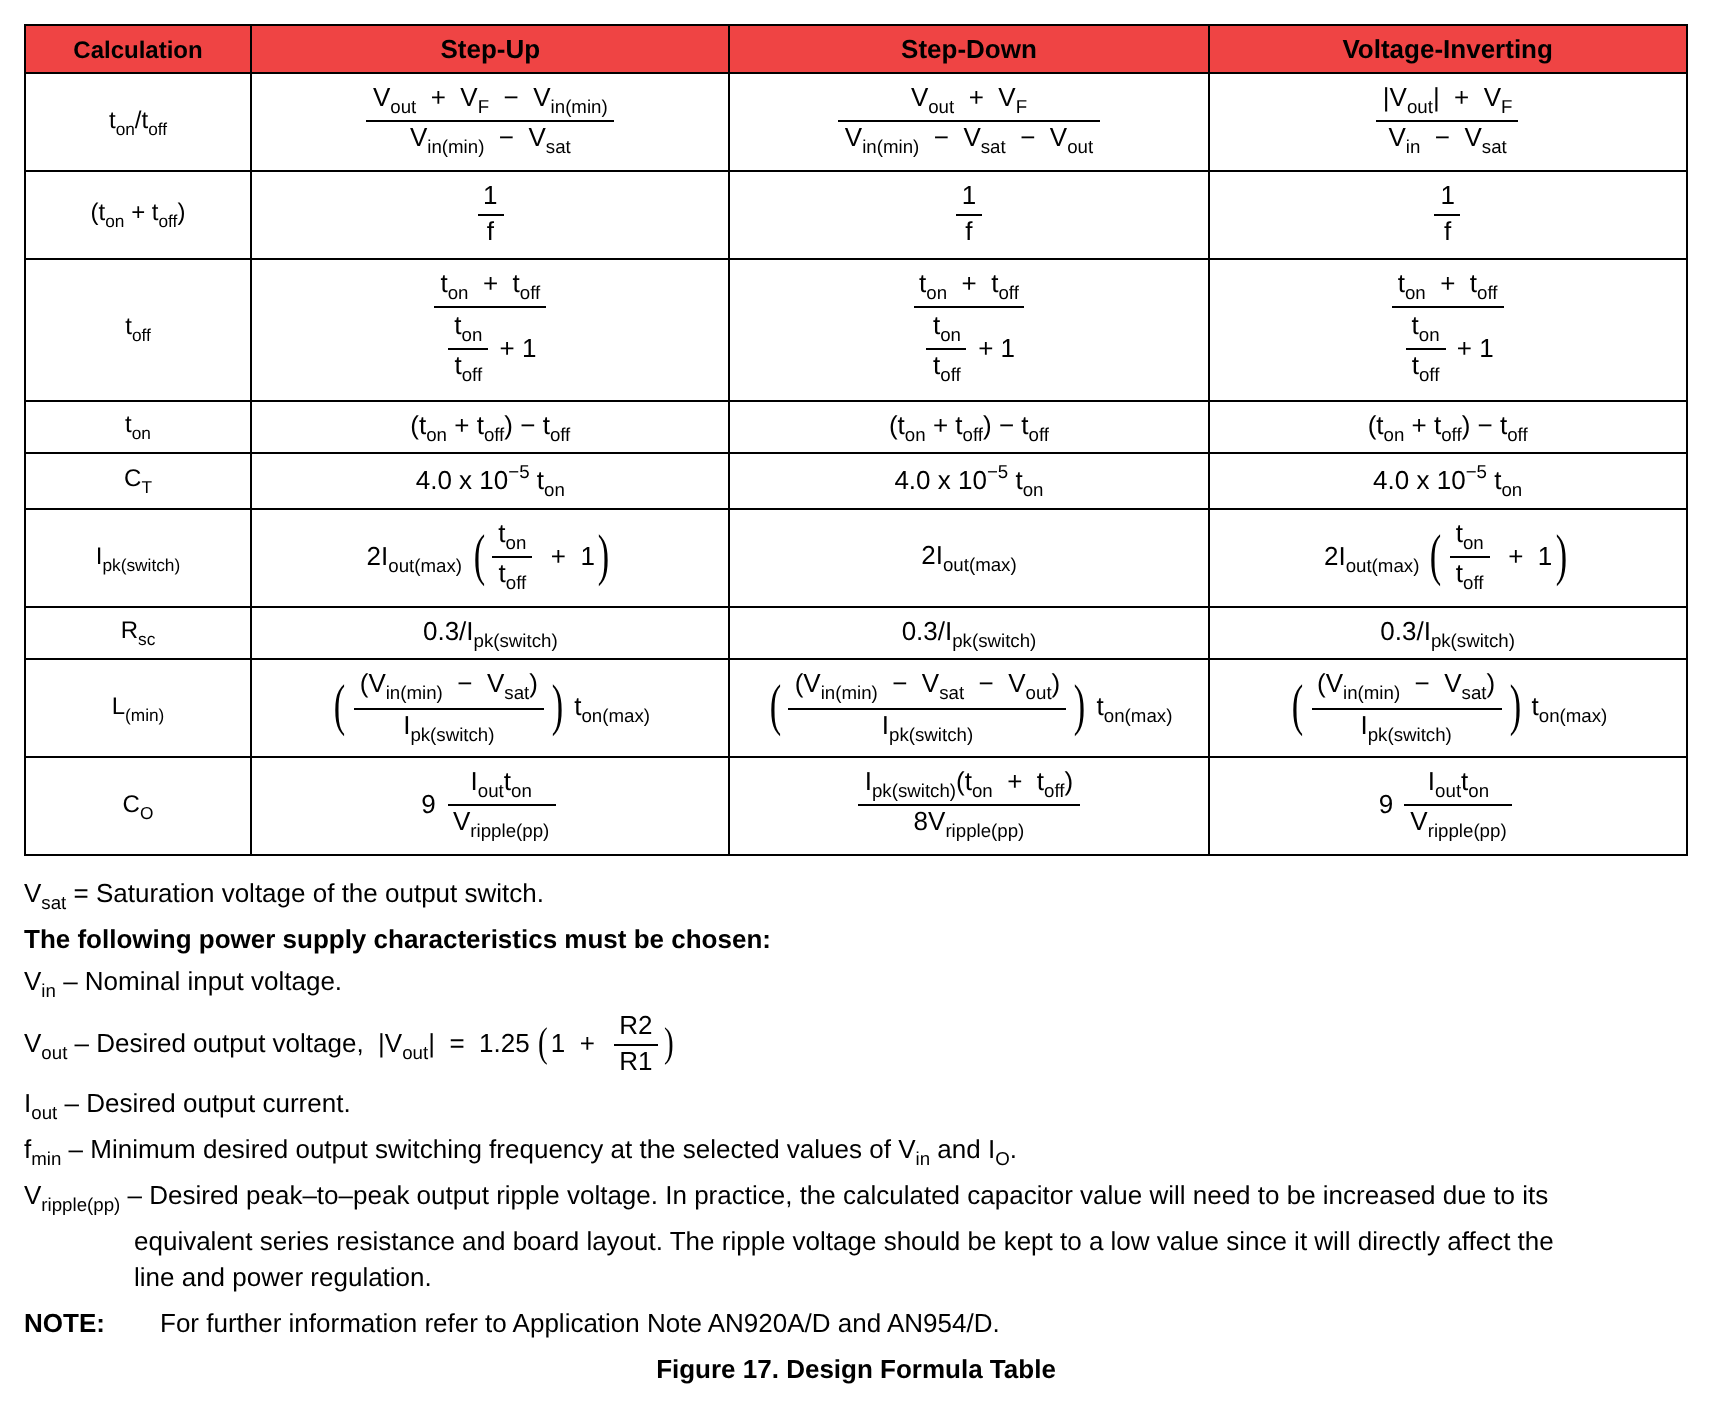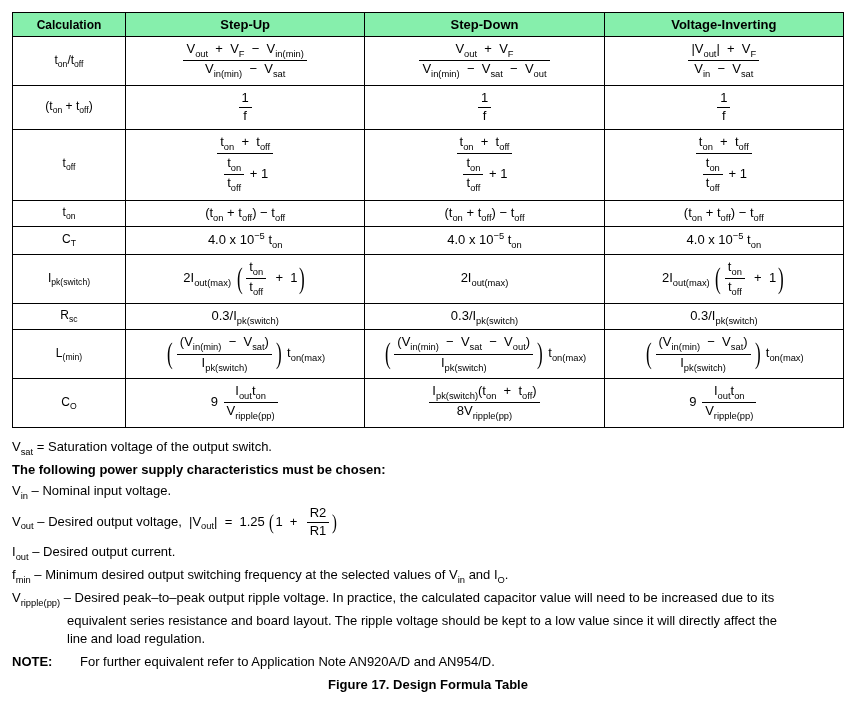--- a/index.html
+++ b/index.html
@@ -17,21 +17,21 @@
     table-layout: fixed;
   }
   table.formula th, table.formula td {
     border: 1px solid #000;
     padding: 4px 6px;
     text-align: center;
     vertical-align: middle;
   }
   table.formula th {
     font-weight: bold;
-    background: #86efac;
+    background: #ef4444;
   }
   table.formula th.calc, table.formula td.calc {
     width: 100px;
     font-size: 12px;
   }
   .sub { font-size: 0.72em; vertical-align: sub; }
   .sup { font-size: 0.72em; vertical-align: super; }
   .frac {
     display: inline-block;
     vertical-align: middle;
@@ -140,20 +140,20 @@
 
 <div class="notes">
   <p>V<span class="sub">sat</span> = Saturation voltage of the output switch.</p>
   <p class="bold">The following power supply characteristics must be chosen:</p>
   <p>V<span class="sub">in</span> – Nominal input voltage.</p>
   <p>V<span class="sub">out</span> – Desired output voltage, &nbsp;|V<span class="sub">out</span>|&nbsp; = &nbsp;1.25 <span class="paren-group"><span class="small-paren">(</span>1 &nbsp;+&nbsp; <span class="frac"><span class="num">R2</span><span class="den">R1</span></span><span class="small-paren">)</span></span></p>
   <p>I<span class="sub">out</span> – Desired output current.</p>
   <p>f<span class="sub">min</span> – Minimum desired output switching frequency at the selected values of V<span class="sub">in</span> and I<span class="sub">O</span>.</p>
   <p>V<span class="sub">ripple(pp)</span> – Desired peak–to–peak output ripple voltage. In practice, the calculated capacitor value will need to be increased due to its</p>
   <span class="indent">equivalent series resistance and board layout. The ripple voltage should be kept to a low value since it will directly affect the</span>
-  <span class="indent">line and load regulation.</span>
+  <span class="indent">line and power regulation.</span>
   <p class="note-line" style="margin-top:6px">
     <span class="lbl">NOTE:</span>
-    <span>For further equivalent refer to Application Note AN920A/D and AN954/D.</span>
+    <span>For further information refer to Application Note AN920A/D and AN954/D.</span>
   </p>
 </div>
 
 <div class="figcap">Figure 17. Design Formula Table</div>
 
 </body></html>

